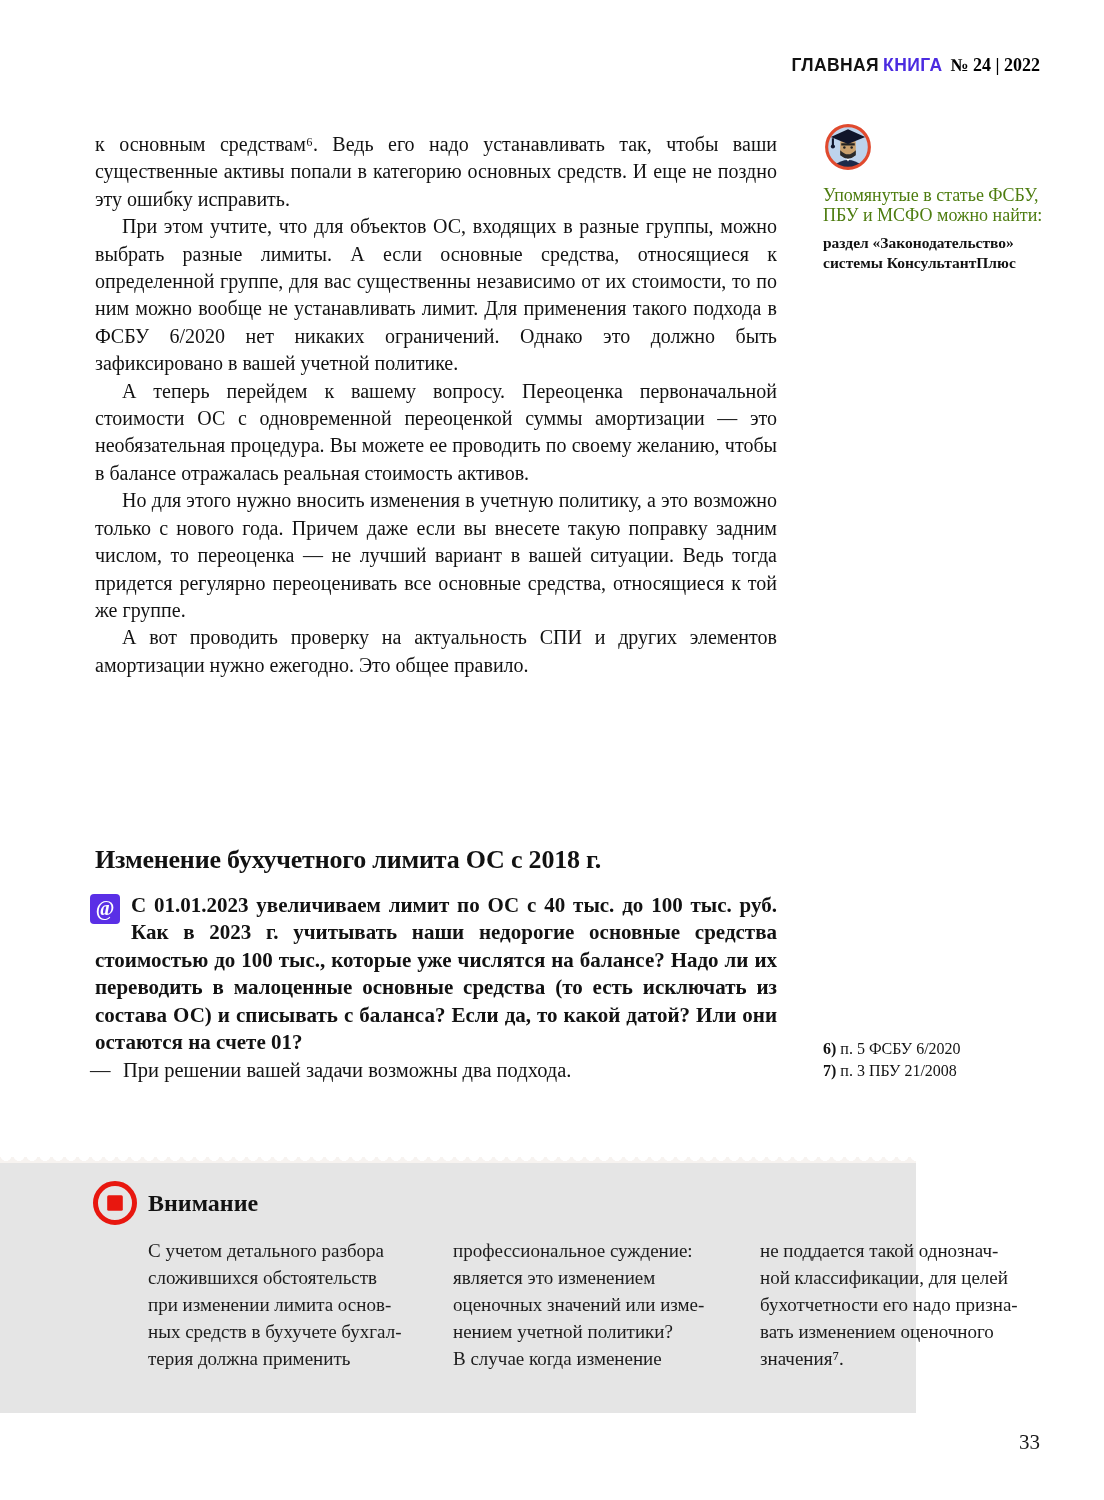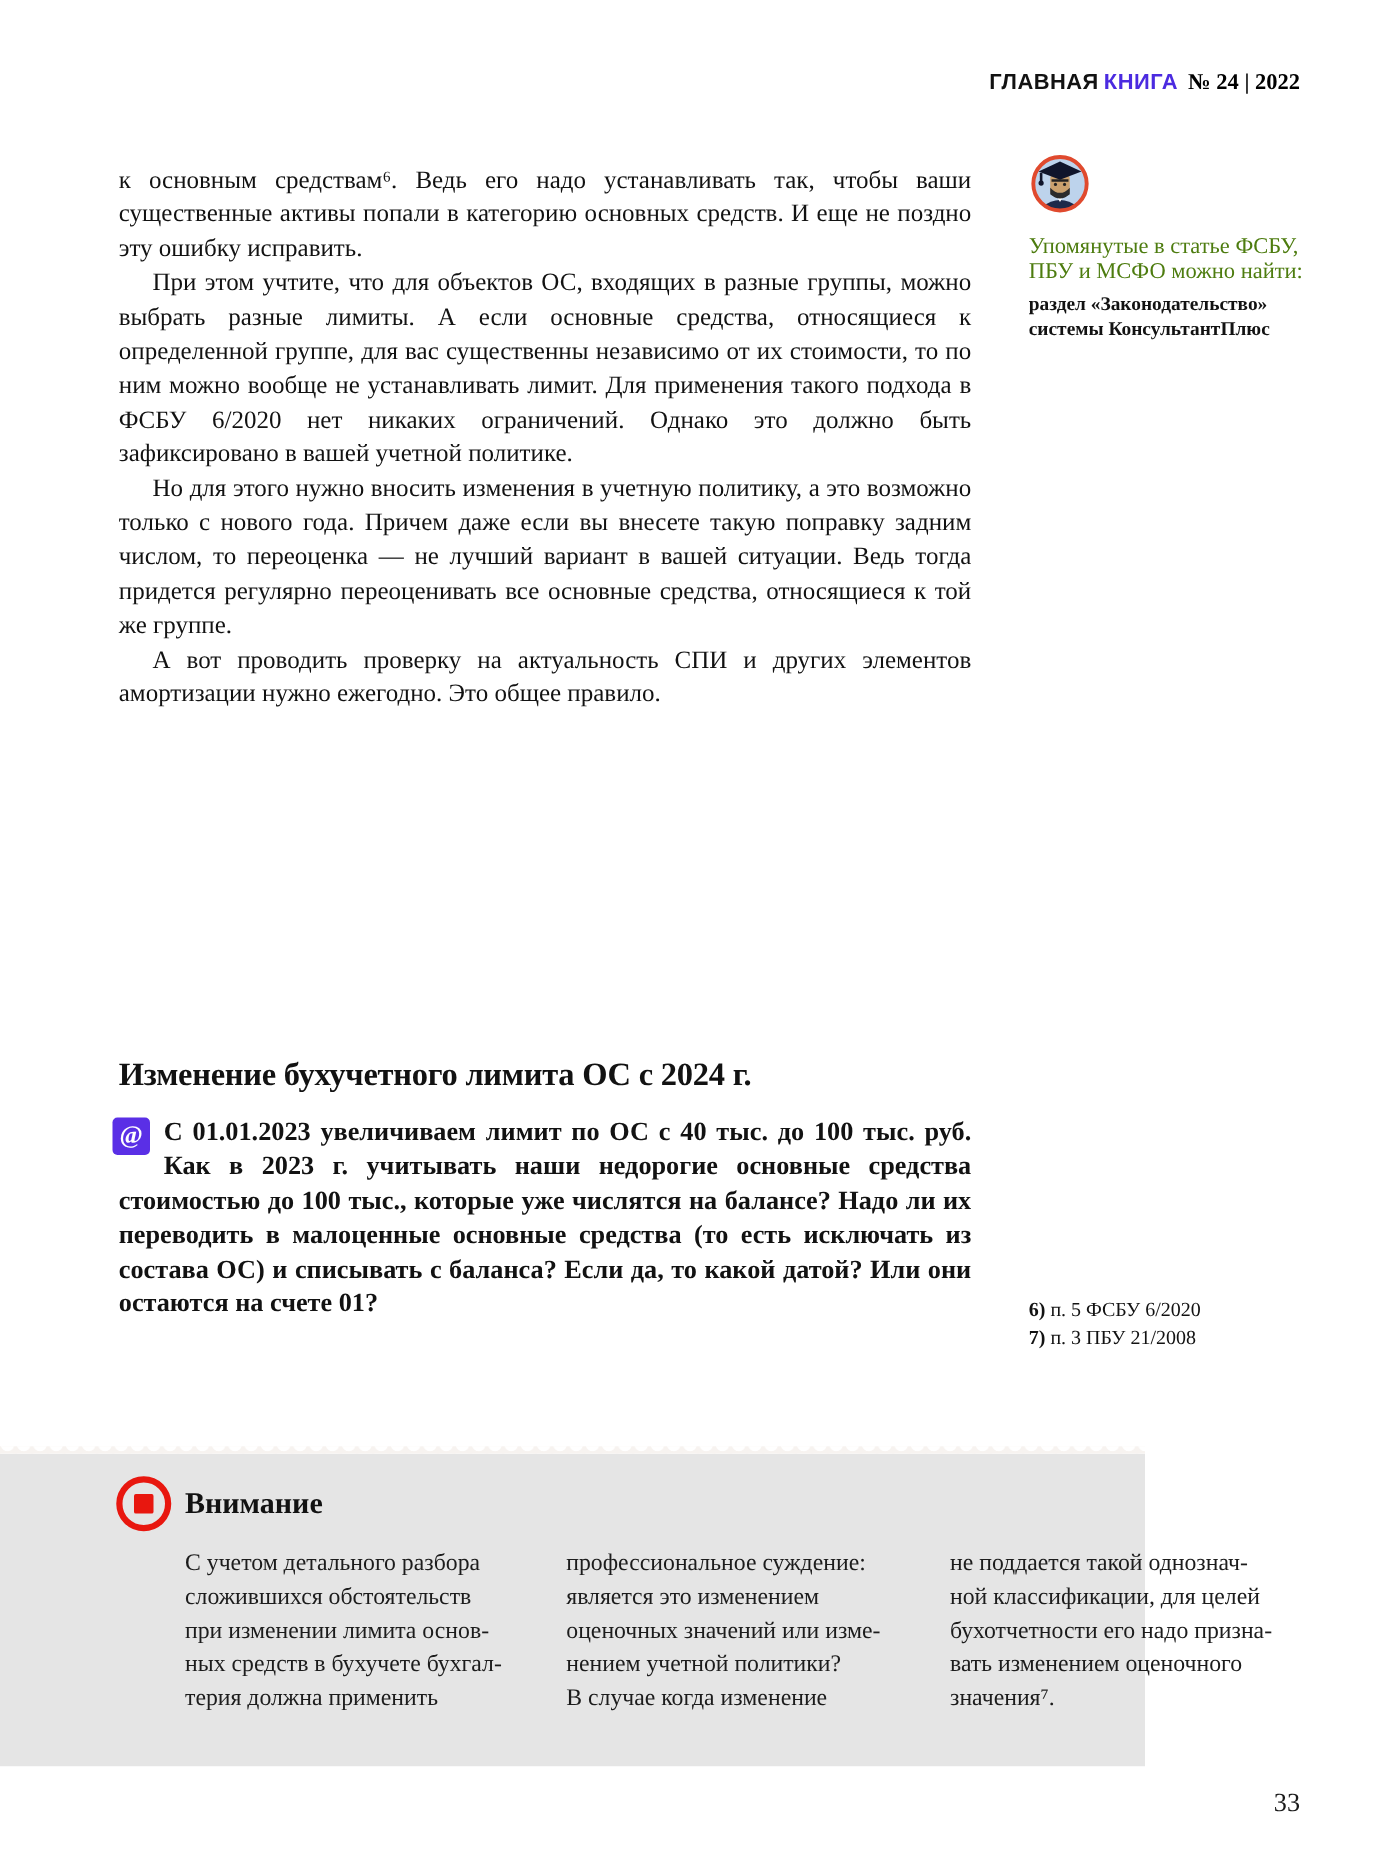--- a/index.html
+++ b/index.html
@@ -188,28 +188,32 @@
 
   <header class="masthead">
     <span class="mast-black">ГЛАВНАЯ</span>
     <span class="mast-accent">КНИГА</span>
     <span class="mast-issue">№ 24 | 2022</span>
   </header>
 
   <section class="body-col">
     <p class="para">к основным средствам⁶. Ведь его надо устанавливать так, чтобы ваши существенные активы попали в категорию основных средств. И еще не поздно эту ошибку исправить.</p>
     <p class="para">При этом учтите, что для объектов ОС, входящих в разные группы, можно выбрать разные лимиты. А если основные средства, относящиеся к определенной группе, для вас существенны независимо от их стоимости, то по ним можно вообще не устанавливать лимит. Для применения такого подхода в ФСБУ 6/2020 нет никаких ограничений. Однако это должно быть зафиксировано в вашей учетной политике.</p>
+    <p class="para">А теперь перейдем к вашему вопросу. Переоценка первоначальной стоимости ОС с одновременной переоценкой суммы амортизации — это необязательная процедура. Вы можете ее проводить по своему желанию, чтобы в балансе отражалась реальная стоимость активов.</p>
     <p class="para">Но для этого нужно вносить изменения в учетную политику, а это возможно только с нового года. Причем даже если вы внесете такую поправку задним числом, то переоценка — не лучший вариант в вашей ситуации. Ведь тогда придется регулярно переоценивать все основные средства, относящиеся к той же группе.</p>
     <p class="para">А вот проводить проверку на актуальность СПИ и других элементов амортизации нужно ежегодно. Это общее правило.</p>
   </section>
 
   <section class="qa-block">
-    <h2 class="section-heading">Изменение бухучетного лимита ОС с 2024 г.</h2>
+    <h2 class="section-heading">Изменение бухучетного лимита ОС с 2018 г.</h2>
     <p class="question">
       <span class="at-badge"><span>@</span></span><span>С 01.01.2023 увеличиваем лимит по ОС с 40 тыс. до 100 тыс. руб. Как в 2023 г. учитывать наши недорогие основные средства стоимостью до 100 тыс., которые уже числятся на балансе? Надо ли их переводить в малоценные основные средства (то есть исключать из состава ОС) и списывать с баланса? Если да, то какой датой? Или они остаются на счете 01?</span>
+    </p>
+    <p class="answer">
+      <span class="dash">—</span><span>При решении вашей задачи возможны два подхода.</span>
     </p>
   </section>
 
   <aside class="sidebar">
     <div class="scholar-badge">
       <svg width="50" height="50" viewBox="0 0 48 48" aria-hidden="true">
         <defs>
             <clipPath id="cc">
               <circle cx="24" cy="24" r="20.5"></circle>
             </clipPath>

